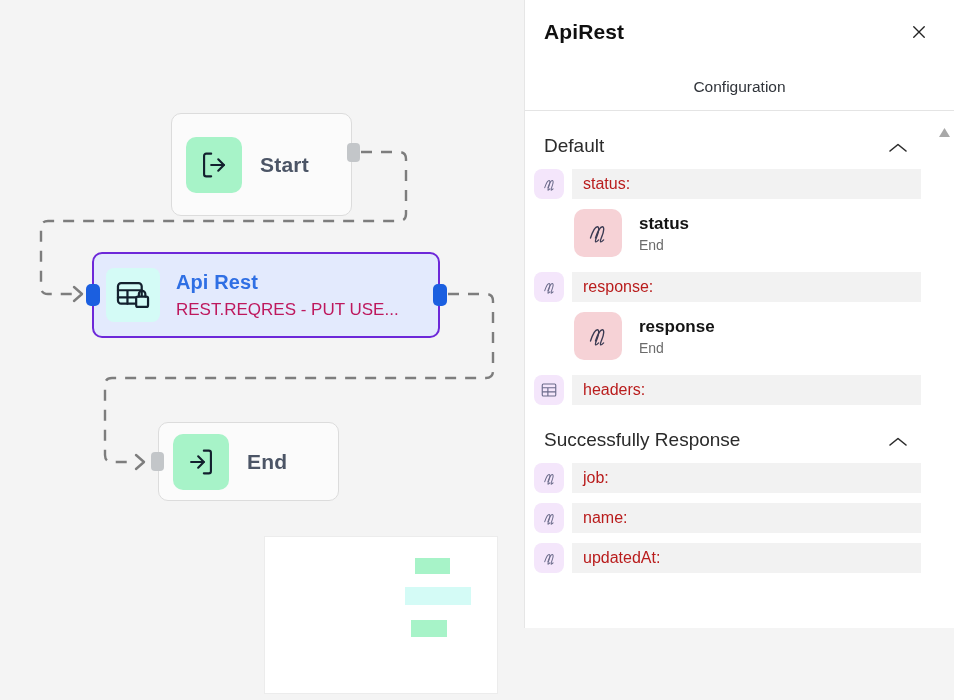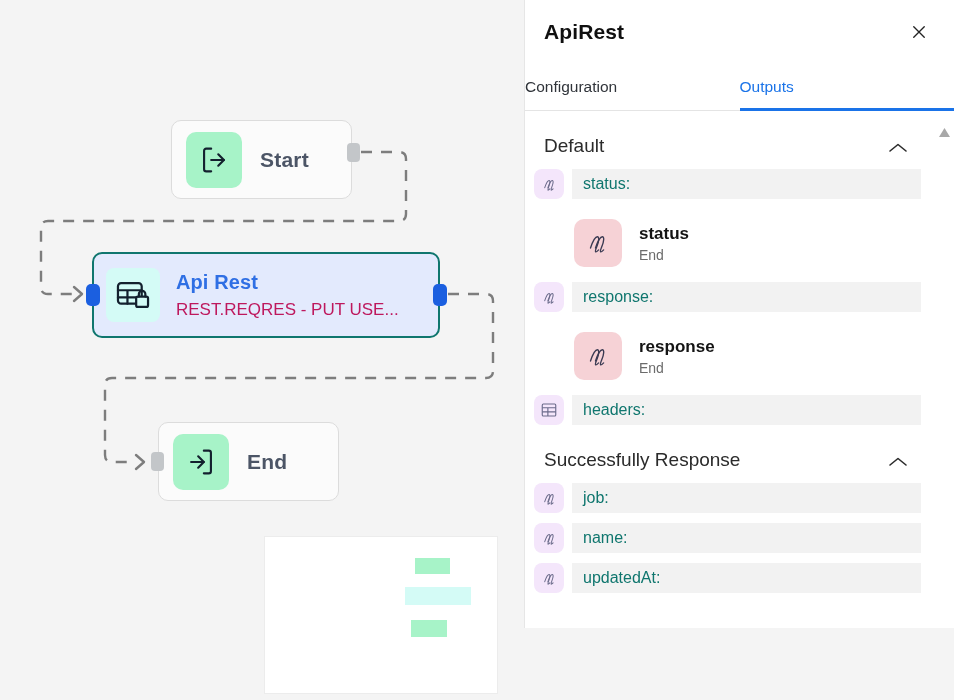--- a/index.html
+++ b/index.html
@@ -37,28 +37,28 @@
   .node-icon.green { background: #a7f3c8; }
   .node-icon.cyan  { background: #d4fbf6; }
   .node-label {
     margin-left: 18px;
     font-size: 21px; font-weight: bold;
     color: #4c5566;
     letter-spacing: .2px;
   }
 
   
-  #node-start { left: 171px; top: 120px; width: 181px; height: 79px; }
+  #node-start { left: 171px; top: 113px; width: 181px; height: 103px; }
   #node-end   { left: 158px; top: 422px; width: 181px; height: 79px; }
 
   
   #node-apirest {
     left: 92px; top: 252px; width: 348px; height: 86px;
     background: #e3eafd;
-    border: 2px solid #0f766e;
+    border: 2px solid #6d28d9;
     border-radius: 10px;
     padding: 16px 12px;
   }
   #node-apirest .node-icon { width: 54px; height: 54px; border-radius: 8px; }
   .apirest-texts { margin-left: 16px; display: flex; flex-direction: column; justify-content: center; }
   .apirest-title {
     font-size: 20px; font-weight: bold; color: #2f6fe4;
     line-height: 1.15; letter-spacing: .1px;
   }
   .apirest-sub {
@@ -113,21 +113,21 @@
   }
 
   #tabs {
     height: 47px; flex: 0 0 auto;
     display: flex; align-items: stretch;
     border-bottom: 1px solid #e4e4e4;
     position: relative;
   }
   .tab {
     flex: 1 1 0;
-    display: flex; align-items: center; 
+    display: flex; align-items: center; justify-content: center;
     font-size: 15.5px; color: #30343a;
     cursor: pointer;
     position: relative;
   }
   .tab.active { color: #1a73e8; }
   .tab.active::after {
     content: ""; position: absolute;
     left: 0; right: 0; bottom: -1px; height: 3px;
     background: #1a73e8;
   }
@@ -161,27 +161,27 @@
     width: 30px; height: 30px; border-radius: 8px;
     background: #f4e6fb;
     display: flex; align-items: center; justify-content: center;
     flex: 0 0 auto;
   }
   .field-pill {
     flex: 1 1 auto; height: 30px;
     background: #f2f2f2;
     display: flex; align-items: center;
     padding-left: 11px;
-    font-size: 16px; color: #0f766e;
+    font-size: 16px; color: #b91c1c;
     margin-left: 8px;
   }
 
   .mapped-row {
     display: flex; align-items: center;
-    margin: 20px 9px 15px 49px;
+    margin: 0 9px 15px 49px;
   }
   .mapped-icon {
     width: 48px; height: 48px; border-radius: 10px;
     background: #f6d2d6;
     display: flex; align-items: center; justify-content: center;
     flex: 0 0 auto;
   }
   .mapped-texts { margin-left: 17px; display: flex; flex-direction: column; }
   .mapped-name { font-size: 17px; font-weight: bold; color: #141414; line-height: 1.25; }
   .mapped-sub  { font-size: 14px; color: #6b6b6b; margin-top: 2px; }
@@ -265,23 +265,20 @@
         <svg width="18" height="18" viewBox="0 0 24 24" fill="none" stroke="#222" stroke-width="1.8" stroke-linecap="round">
           <path d="M5 5l14 14M19 5L5 19"></path>
         </svg>
       </div>
     </div>
 
     <div id="tabs">
       <div class="tab">
         <span>Configuration</span>
       </div>
-      <div class="tab active">
-        <span>Outputs</span>
-      </div>
     </div>
 
     <div id="panel-body">
 
       <div id="scroll-up">
         <svg width="11" height="9" viewBox="0 0 11 9">
             <path d="M5.5 0L11 9H0z" fill="#a8a8a8"></path>
           </svg>
       </div>
 

